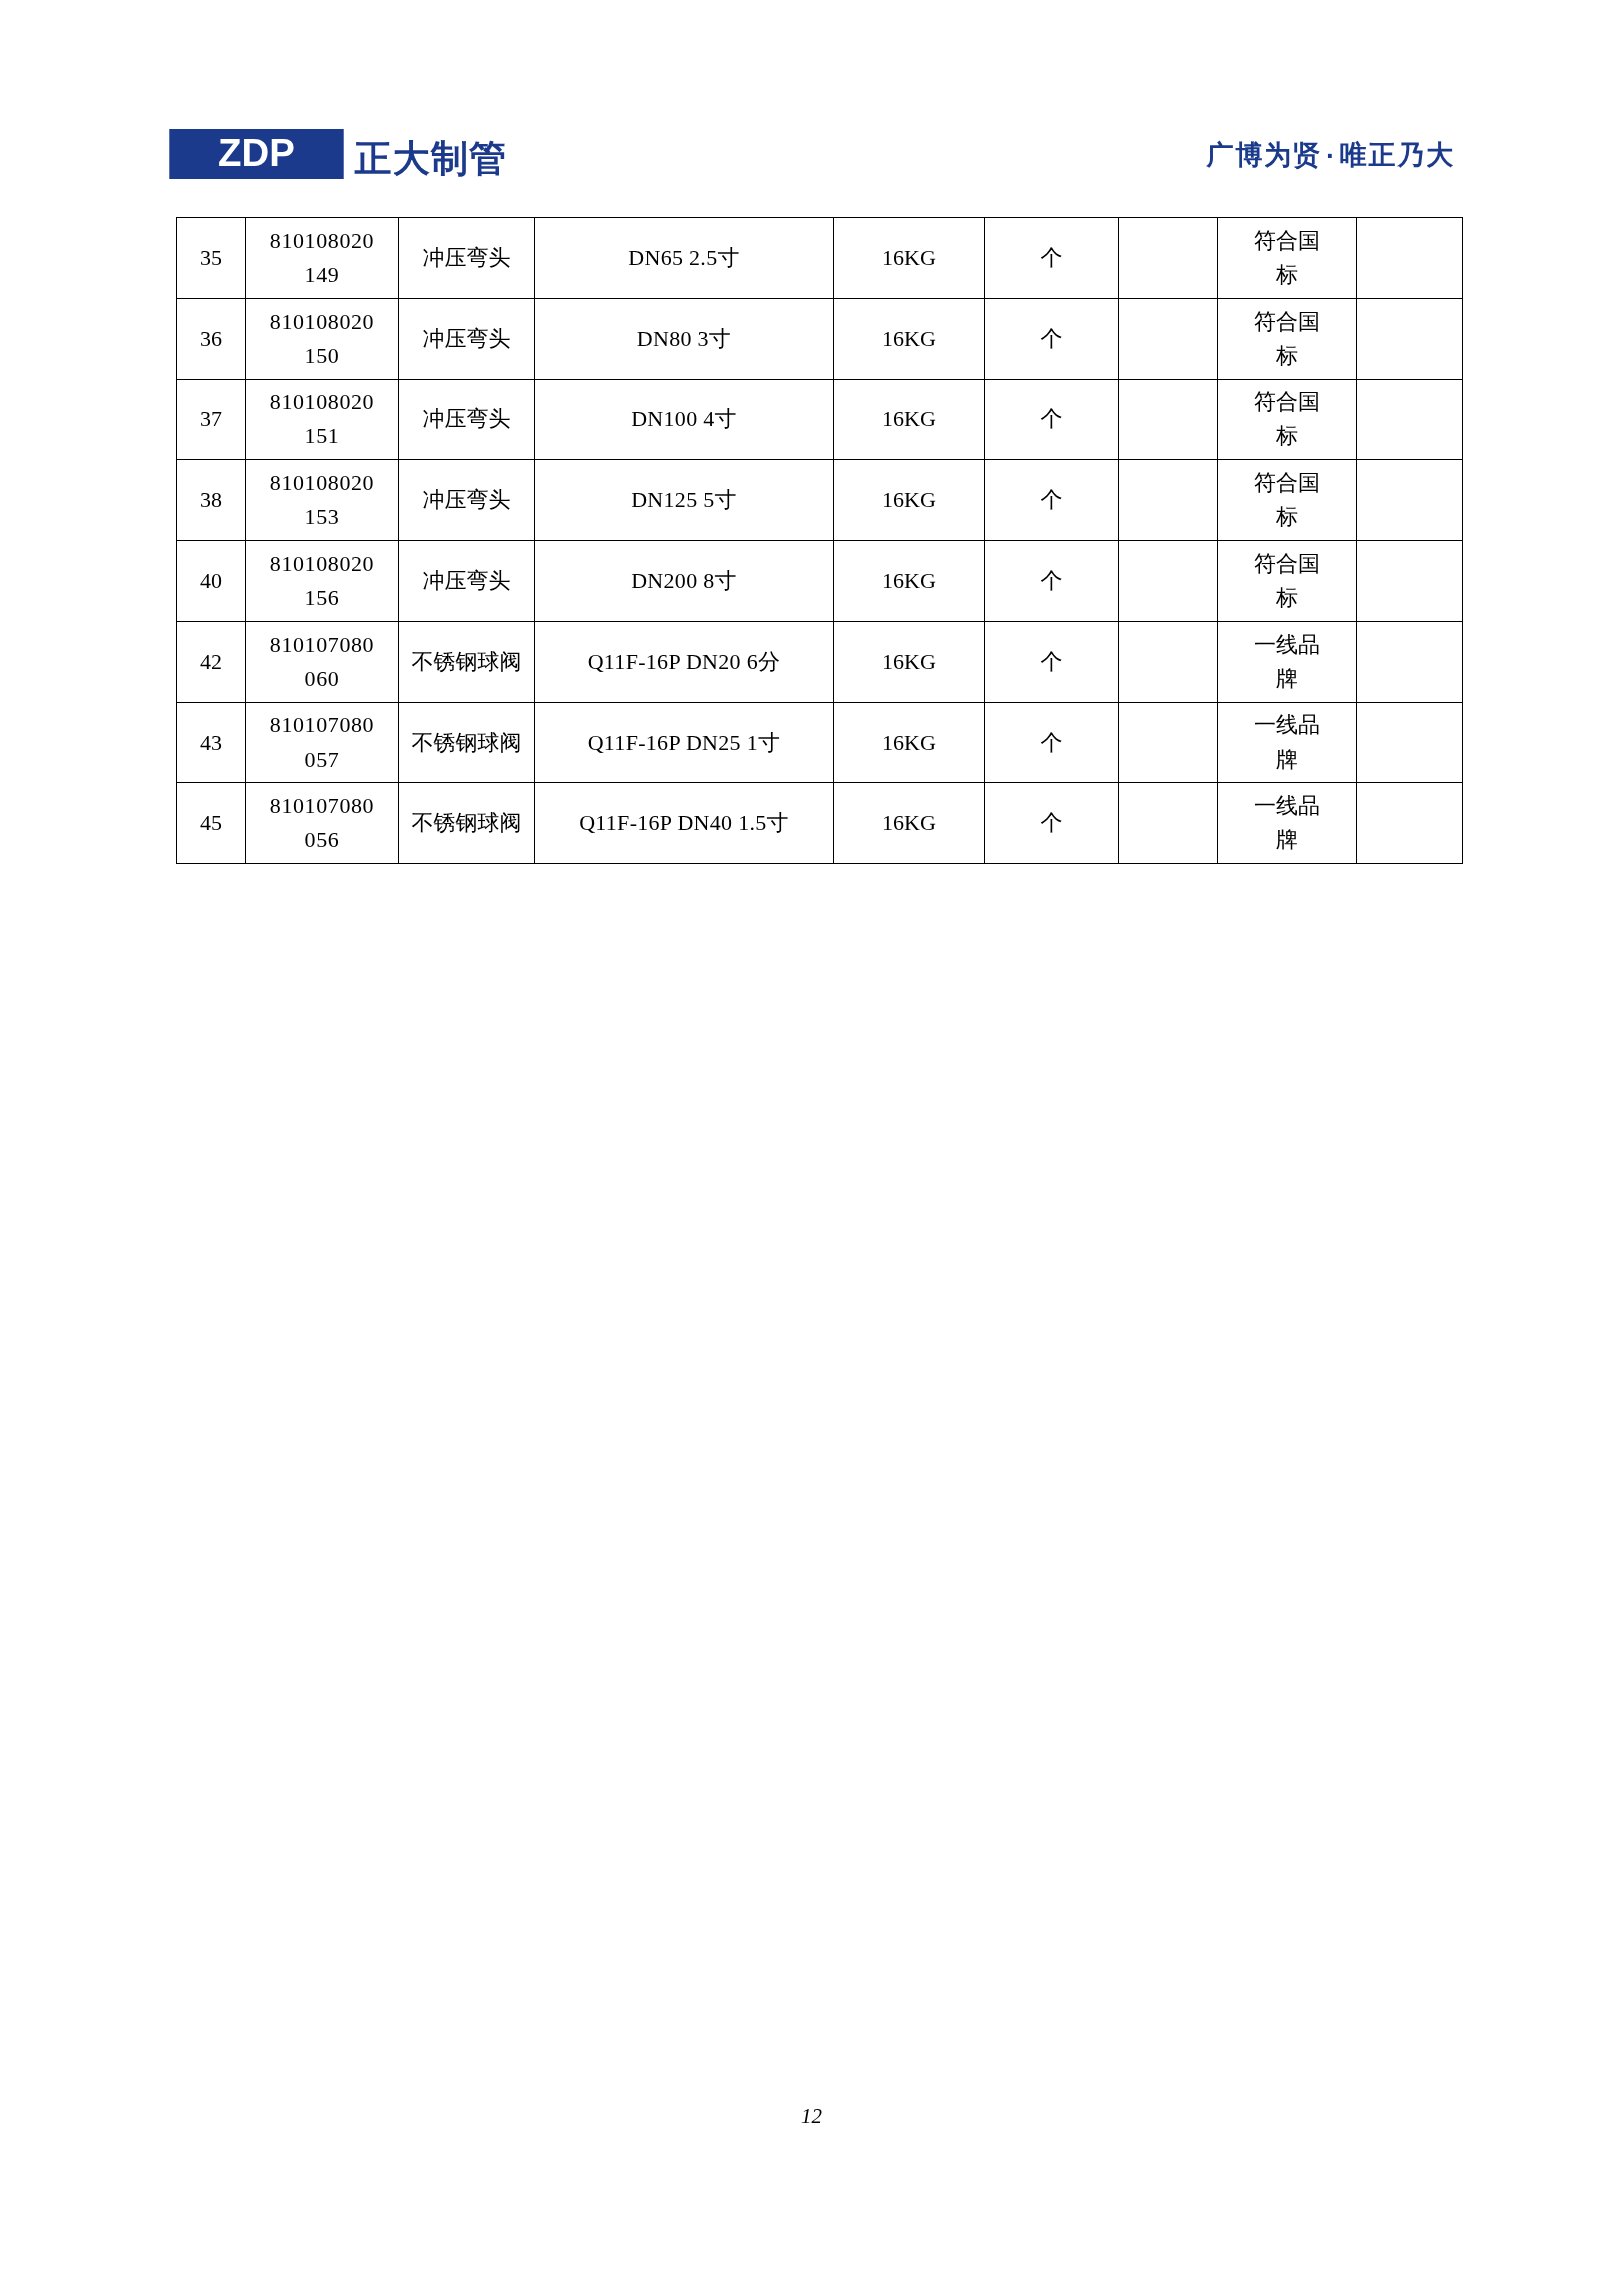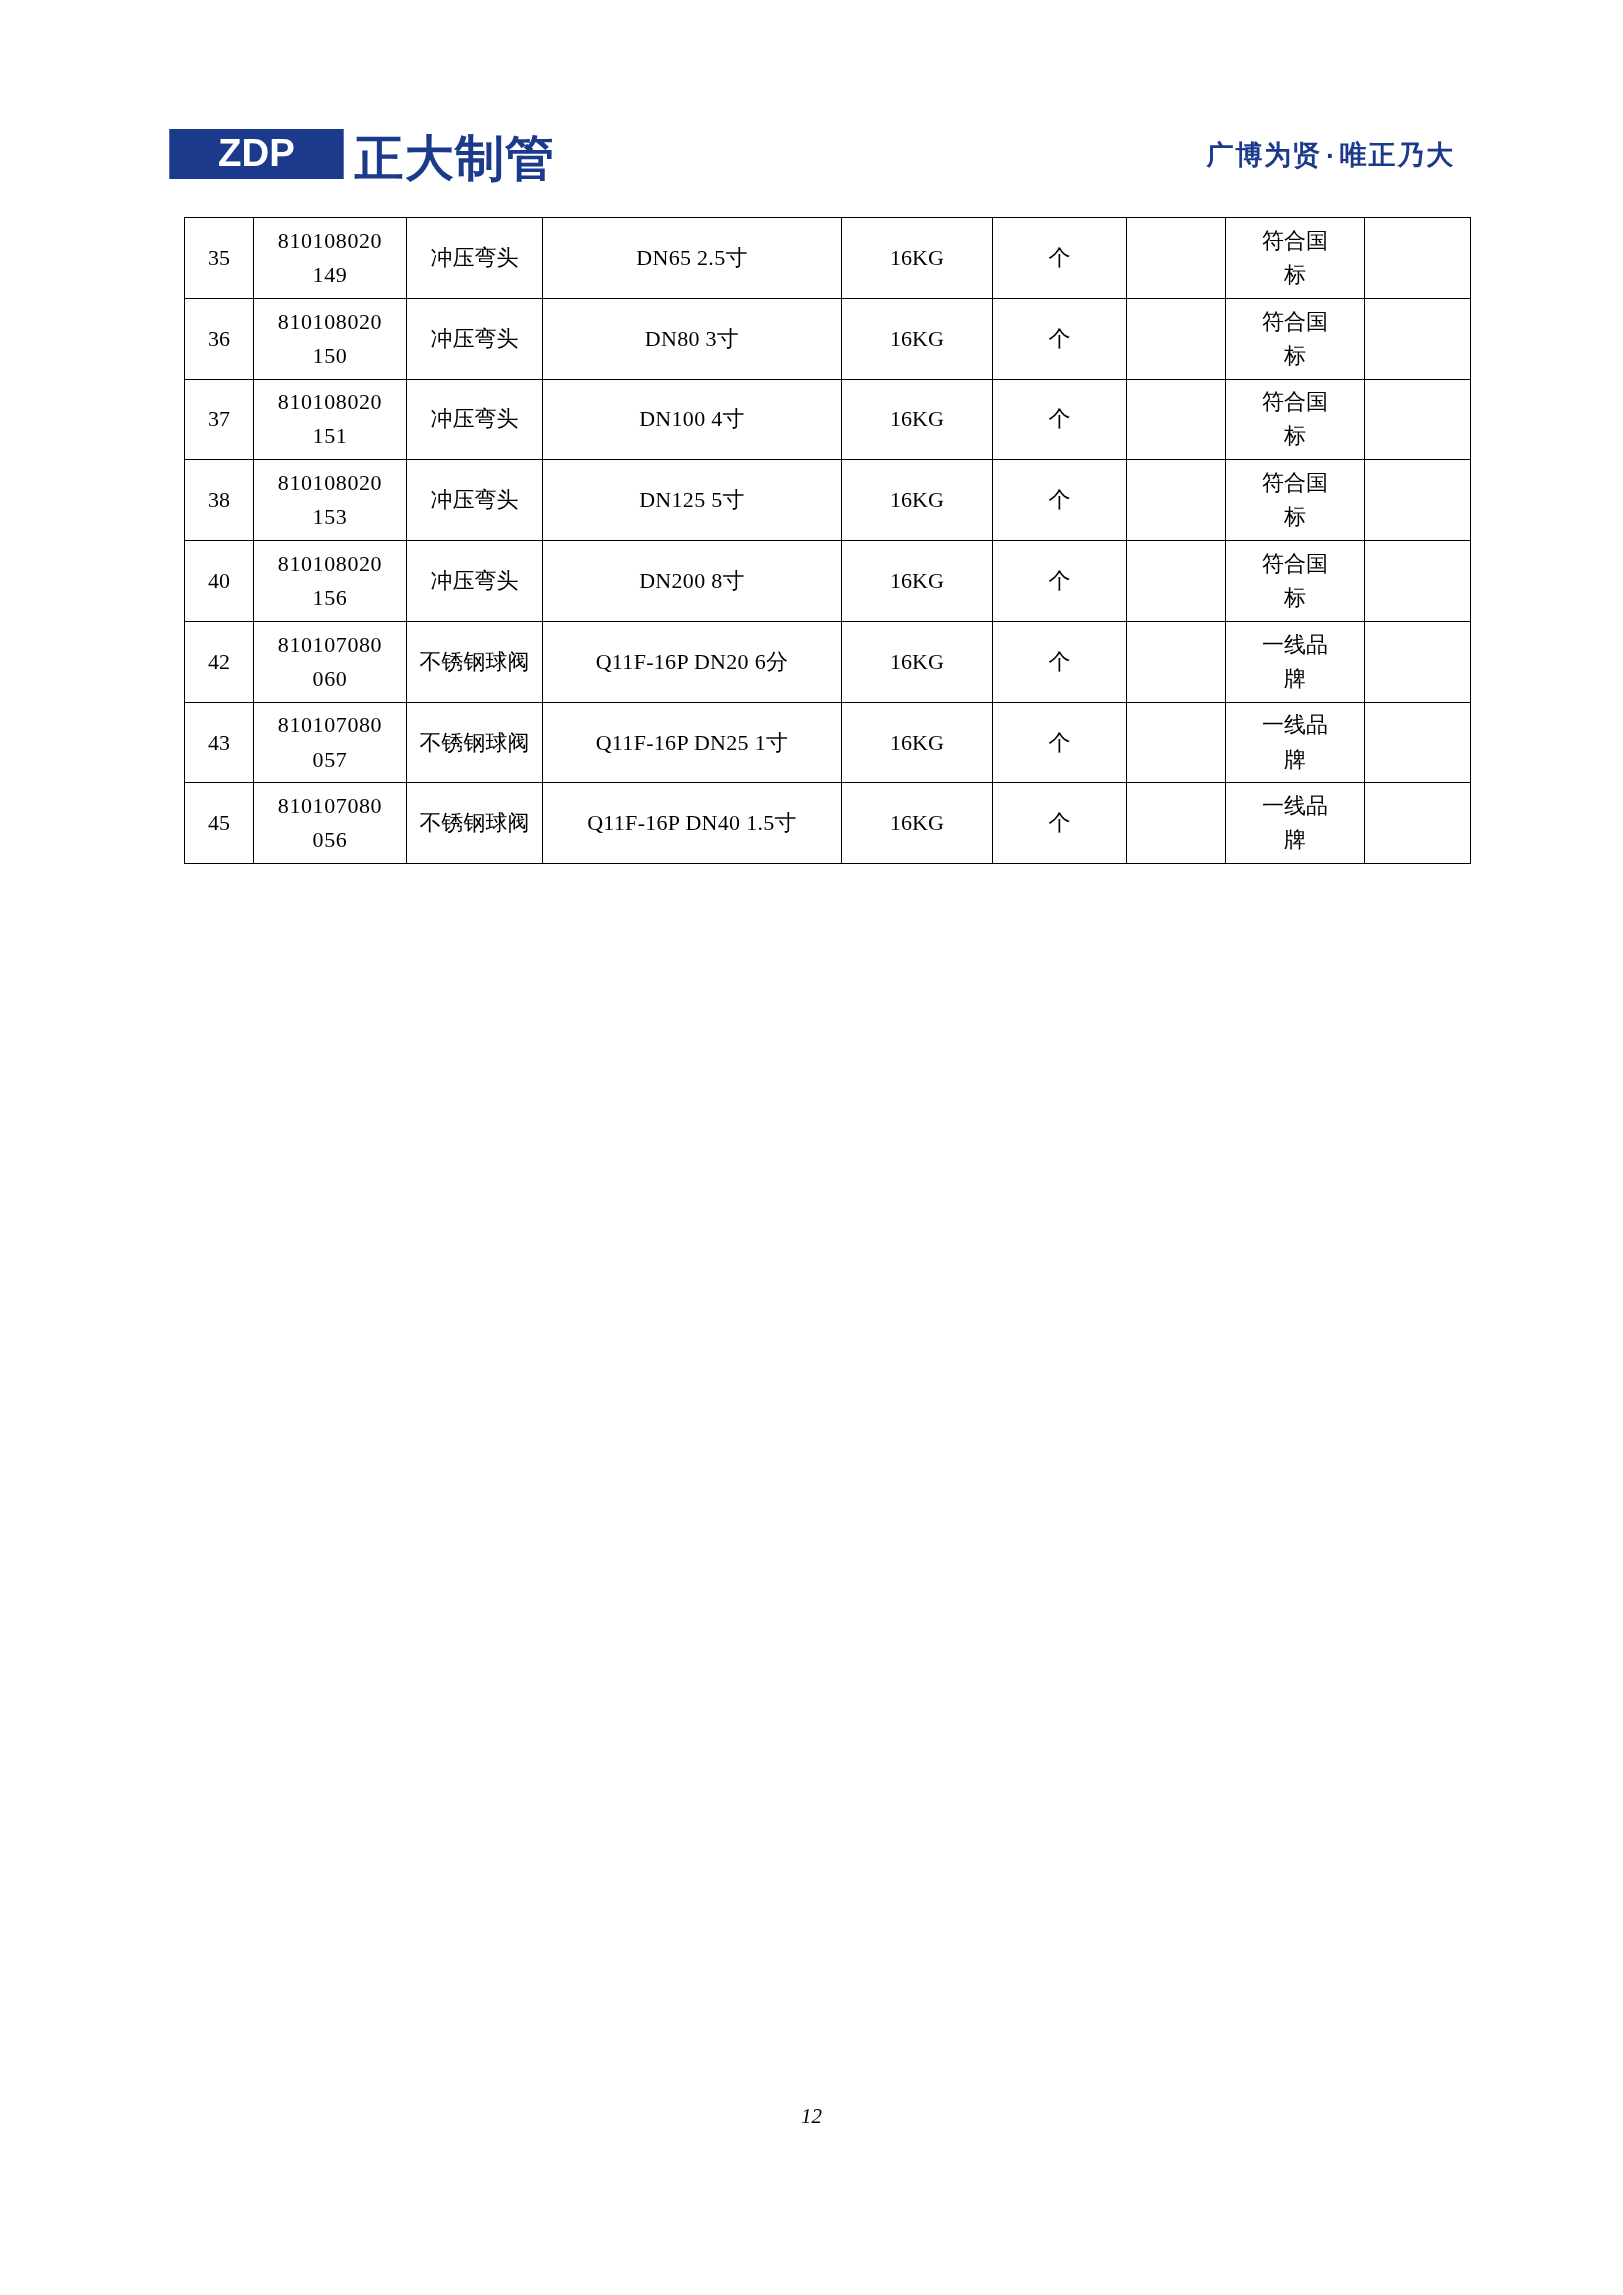--- a/index.html
+++ b/index.html
@@ -37,41 +37,41 @@
     display: flex;
     align-items: center;
     gap: 10.5px;
   }
   .logo-mark {
     display: block;
     text-align: center;
   }
   .logo-text {
     font-family: "Liberation Sans", sans-serif;
-    font-size: 49px;
+    font-size: 37px;
     font-weight: bold;
     color: #1b3a8c;
     letter-spacing: 1.2px;
     line-height: 1;
     margin-top: 7px;
   }
   .slogan {
     font-family: Liberation Mono, monospace;
     font-size: 27px;
     font-weight: bold;
     color: #1b3a8c;
     letter-spacing: 1.8px;
     white-space: nowrap;
     margin-left: 21px;
   }
 
   
   .table-wrap {
     position: absolute;
-    left: 184px;
+    left: 176px;
     top: 217px;
     width: 1066px;
   }
   table.spec {
     border-collapse: collapse;
     width: 1287px;
     table-layout: fixed;
   }
   table.spec td {
     border: 1.2px solid #000000;

